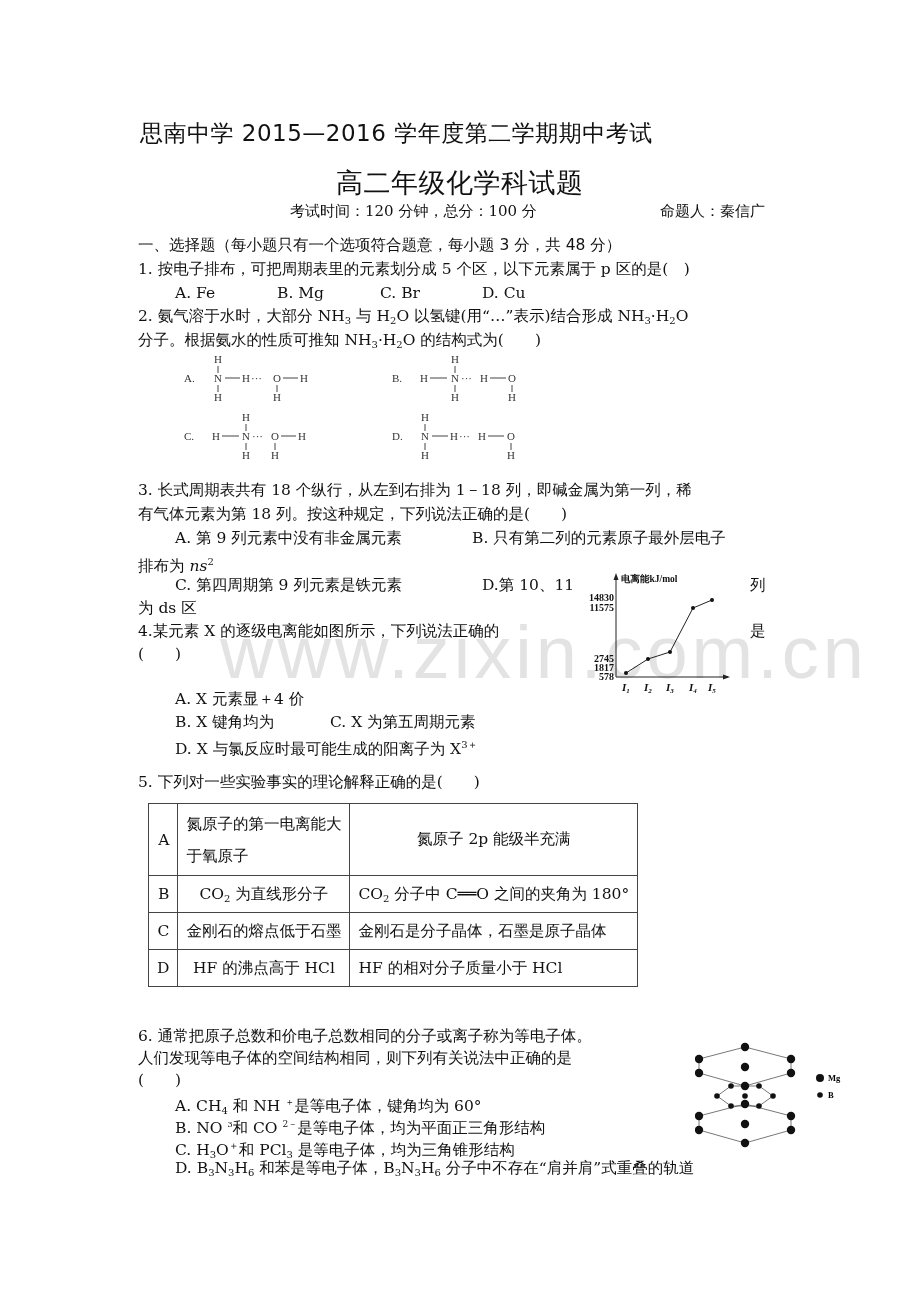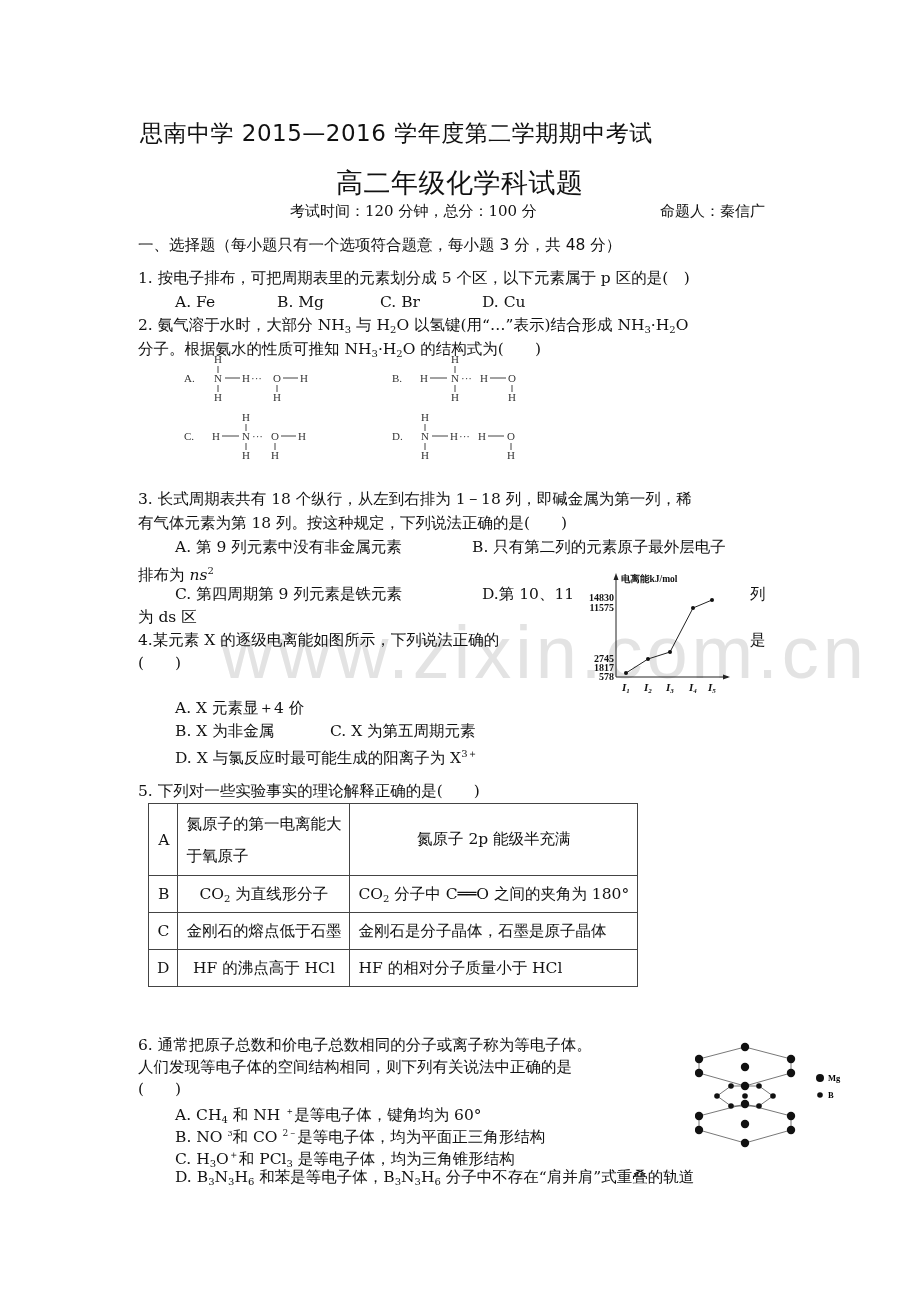--- a/index.html
+++ b/index.html
@@ -4,21 +4,21 @@
 <style>
   html, body { margin: 0; padding: 0; }
   body {
     width: 920px; height: 1302px; background: #ffffff; position: relative; overflow: hidden;
     font-family: "DejaVu Serif", "Liberation Serif", serif; color: #111;
   }
   .abs { position: absolute; white-space: nowrap; }
   .title1 { left: 140px; top: 118px; font-family: "DejaVu Sans", "Liberation Sans", sans-serif; font-size: 23px; letter-spacing: 0.5px; }
   .title2 { left: 336px; top: 165px; font-family: "DejaVu Sans", "Liberation Sans", sans-serif; font-size: 27px; letter-spacing: 0.5px; }
   .meta { top: 202px; font-size: 15px; }
-  .line { font-size: 15.5px; line-height: 22px; margin-top: 9px; }
+  .line { font-size: 15.5px; line-height: 22px; }
   .sec { left: 138px; top: 235px; font-family: "DejaVu Sans", "Liberation Sans", sans-serif; font-weight: normal; font-size: 15.5px; }
   sub { font-size: 10px; vertical-align: -3px; }
   sup { font-size: 10px; vertical-align: 6px; }
   .watermark { left: 220px; top: 610px; font-family: "Liberation Sans", sans-serif; font-size: 74px; color: #e3e3e3; letter-spacing: 4px; z-index: 0; }
   .fg { z-index: 1; }
   table.exp { position: absolute; left: 148px; top: 803px; border-collapse: collapse; font-size: 15.5px; z-index: 1; }
   table.exp td { border: 1.2px solid #444; padding: 0 8px; height: 36px; }
   .struct text { font-family: "Liberation Serif", serif; font-size: 11px; fill: #333; }
   .chart text { font-family: "Liberation Serif", serif; fill: #111; }
 </style>
@@ -117,21 +117,21 @@
 <div class="abs line fg" style="left:138px; top:551px"><span>排布为 </span><i>ns</i><sup>2</sup></div>
 <div class="abs line fg" style="left:175px; top:574px">C. 第四周期第 9 列元素是铁元素</div>
 <div class="abs line fg" style="left:482px; top:574px">D.第 10、11</div>
 <div class="abs line fg" style="left:750px; top:574px">列</div>
 <div class="abs line fg" style="left:138px; top:597px">为 ds 区</div>
 
 <div class="abs line fg" style="left:138px; top:620px">4.某元素 X 的逐级电离能如图所示，下列说法正确的</div>
 <div class="abs line fg" style="left:750px; top:620px">是</div>
 <div class="abs line fg" style="left:138px; top:643px">(　　)</div>
 <div class="abs line fg" style="left:175px; top:688px">A. X 元素显＋4 价</div>
-<div class="abs line fg" style="left:175px; top:711px">B. X 为非金属</div>
+<div class="abs line fg" style="left:175px; top:711px">B. X 键角均为</div>
 <div class="abs line fg" style="left:330px; top:711px">C. X 为第五周期元素</div>
 <div class="abs line fg" style="left:175px; top:734px"><span>D. X 与氯反应时最可能生成的阳离子为 X</span><sup>3＋</sup></div>
 
 <svg id="ie-chart" class="abs chart fg" style="left:570px; top:565px" width="160" height="135">
   <line x1="46" y1="112" x2="46" y2="12" stroke="#222" stroke-width="1"></line>
   <polygon points="46,8 43.5,15 48.5,15" fill="#222"></polygon>
   <line x1="46" y1="112" x2="158" y2="112" stroke="#222" stroke-width="1"></line>
   <polygon points="160,112 153,109.5 153,114.5" fill="#222"></polygon>
   <text x="51" y="17" font-size="9.5" font-weight="bold" font-family="DejaVu Sans, sans-serif">电离能kJ/mol</text>
   <g id="ie-yticks">

